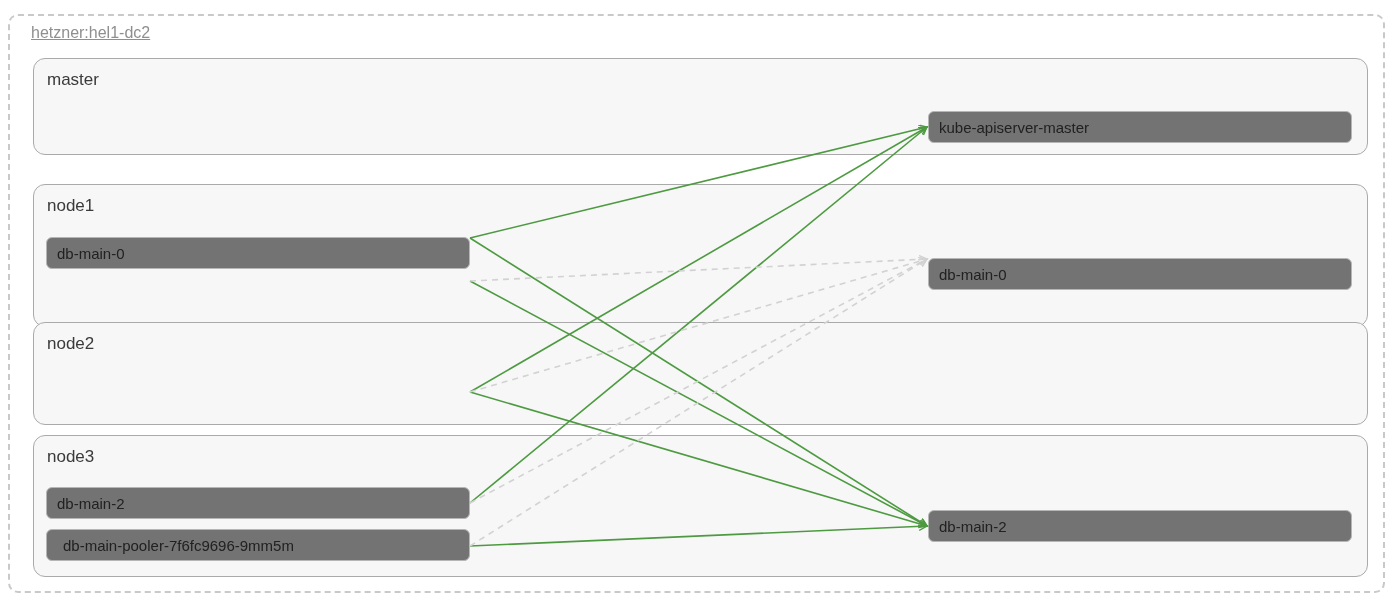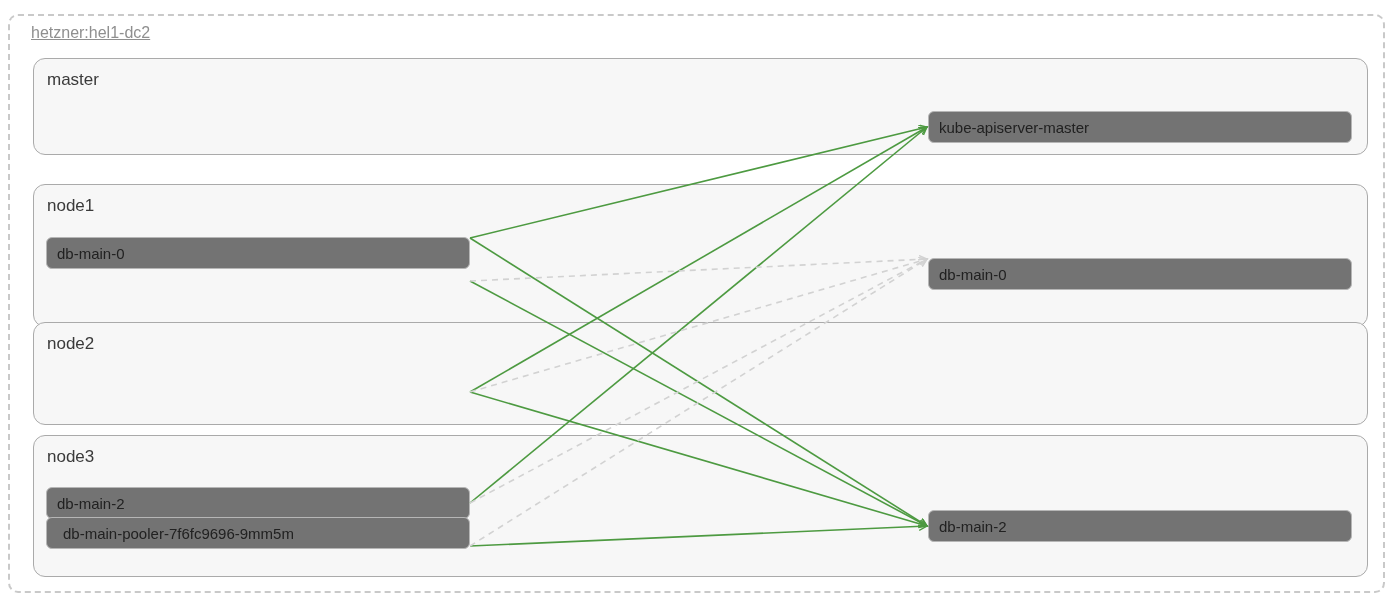--- a/index.html
+++ b/index.html
@@ -88,21 +88,21 @@
         </div>
       </div>
       <div class="group" style="top: 322px; height: 103px;">
         <div class="group-label">node2</div>
       </div>
       <div class="group" style="top: 435px; height: 142px;">
         <div class="group-label">node3</div>
         <div class="pod" style="left: 12px; top: 51px;">
           <span>db-main-2</span>
         </div>
-        <div class="pod" style="left: 12px; top: 81px; padding-left: 16px;">
+        <div class="pod" style="left: 12px; top: 93px; padding-left: 16px;">
           <span>db-main-pooler-7f6fc9696-9mm5m</span>
         </div>
         <div class="pod" style="left: 894px; top: 74px;">
           <span>db-main-2</span>
         </div>
       </div>
     </div>
   <svg class="links" id="links-svg" viewBox="0 0 1400 608" xmlns="http://www.w3.org/2000/svg">
     <defs>
       <marker id="arrow-active" markerWidth="12" markerHeight="12" refX="8" refY="4" orient="auto" markerUnits="userSpaceOnUse">

